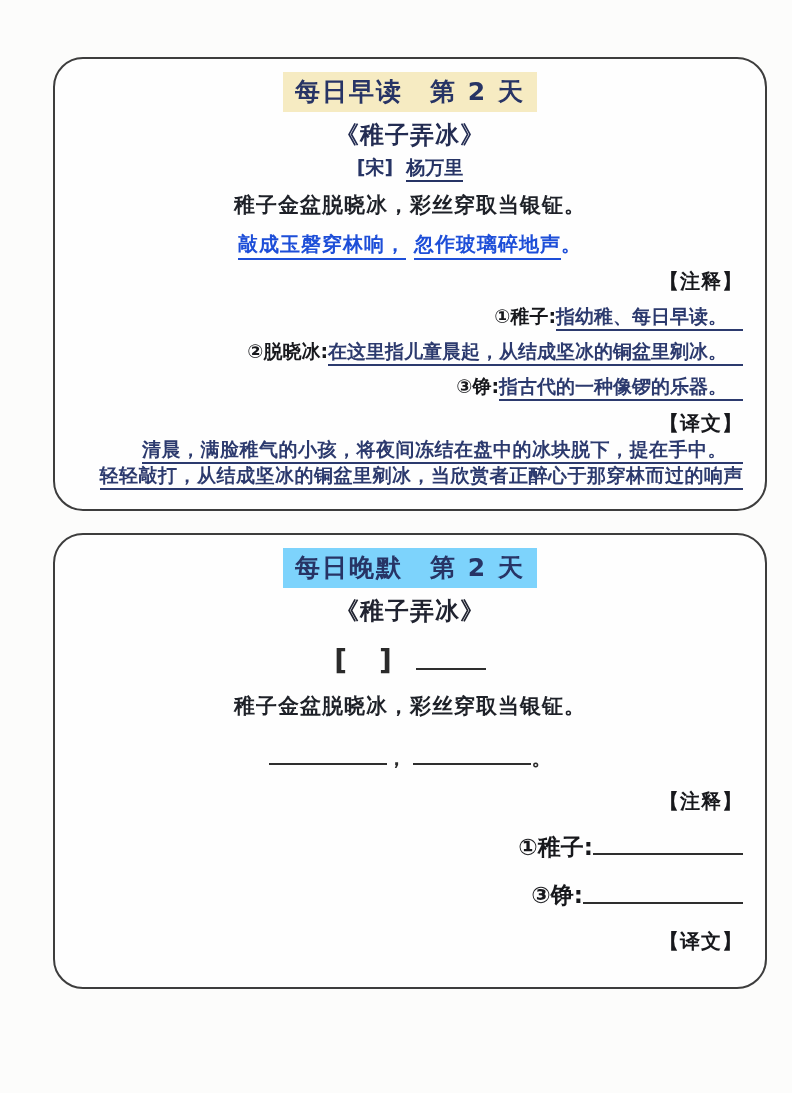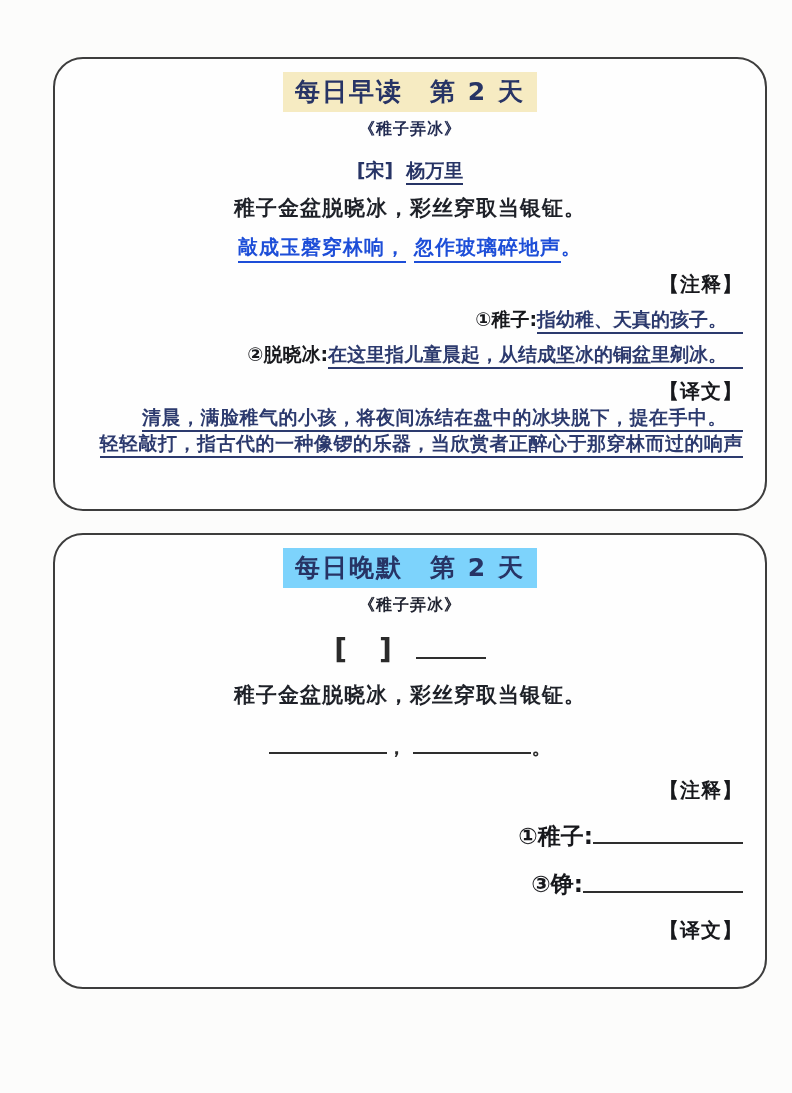--- a/index.html
+++ b/index.html
@@ -19,22 +19,22 @@
   #panel-evening{top:533px;height:456px;}
 
   .center-col{text-align:center;}
   .hdr{
     display:inline-block;margin-top:13px;padding:3px 12px 4px 12px;
     font-size:25px;letter-spacing:2px;color:#273465;
   }
   #panel-morning .hdr{background:#f6ebc2;}
   #panel-evening .hdr{background:#7dd3fc;}
 
-  .poem-title{margin-top:7px;font-size:16px;color:#232c52;letter-spacing:1px;}
-  .author{margin-top:18px;font-size:19px;color:#273465;}
+  .poem-title{margin-top:7px;font-size:24px;color:#232c52;letter-spacing:1px;}
+  .author{margin-top:4px;font-size:19px;color:#273465;}
   .author .bracket{font-weight:bold;}
   .poem1{margin-top:10px;font-size:21px;color:#1e2128;letter-spacing:1px;}
   .poem2{margin-top:12px;font-size:20px;color:#1d4ed8;letter-spacing:1px;}
 
   .u{border-bottom:2px solid currentColor;padding-bottom:2px;}
   .u-trail{padding-right:16px;}
 
   .left-block{padding:0 22px;text-align:right;}
   .sec-label{margin-top:10px;font-size:20px;color:#17181c;letter-spacing:1px;}
   .note-row{margin-top:9px;font-size:19px;color:#17181c;white-space:nowrap;}
@@ -67,29 +67,30 @@
     <div class="author"><span class="bracket">[</span><span>宋</span><span class="bracket">]</span>&nbsp;&nbsp;<span class="u">杨万里</span></div>
 
     <div class="poem1">稚子金盆脱晓冰，彩丝穿取当银钲。</div>
 
     <div class="poem2"><span class="u">敲成玉磬穿林响，</span> <span class="u">忽作玻璃碎地声</span><span>。</span></div>
   </div>
 
   <div class="left-block">
     <div class="sec-label">【注释】</div>
 
-    <div class="note-row"><span>①</span><span>稚子:</span><span class="note-text u u-trail">指幼稚、天真的孩子。</span></div>
+    <div class="note-row"><span>①</span><span>稚子:</span><span class="note-text u u-trail">指幼稚、每日早读。</span></div>
 
     <div class="note-row"><span>②</span><span>脱晓冰:</span><span class="note-text u u-trail">在这里指儿童晨起，从结成坚冰的铜盆里剜冰。</span></div>
 
+    <div class="note-row"><span>③</span><span>铮:</span><span class="note-text u u-trail">指古代的一种像锣的乐器。</span></div>
 
     <div class="sec-label">【译文】</div>
 
     <div class="trans-line"><span class="u u-trail">清晨，满脸稚气的小孩，将夜间冻结在盘中的冰块脱下，提在手中。</span></div>
-    <div class="trans-line"><span class="u">轻轻敲打，指古代的一种像锣的乐器，当欣赏者正醉心于那穿林而过的响声</span></div>
+    <div class="trans-line"><span class="u">轻轻敲打，从结成坚冰的铜盆里剜冰，当欣赏者正醉心于那穿林而过的响声</span></div>
 
   </div>
 </section>
 
 <section class="panel" id="panel-evening">
   <div class="center-col">
     <div class="hdr">每日晚默　第 2 天</div>
 
     <div class="poem-title" style="color:#202330;">《稚子弄冰》</div>
 

